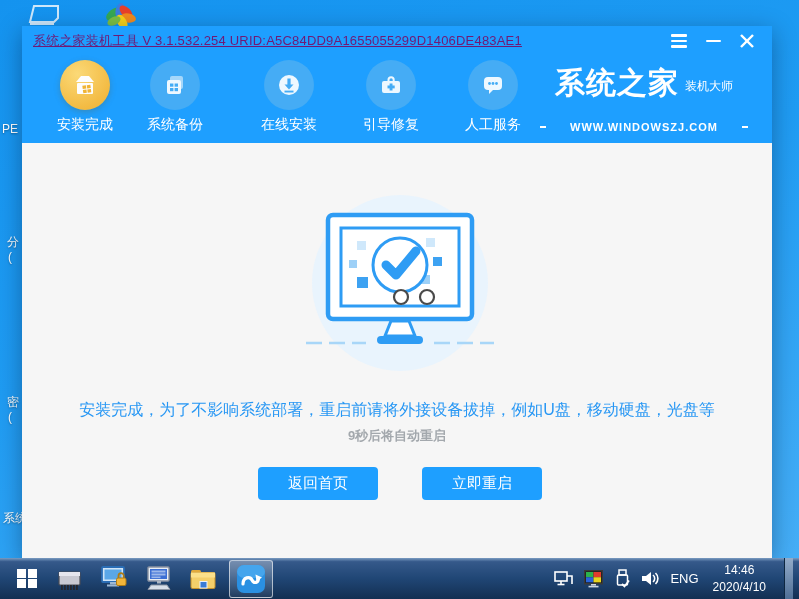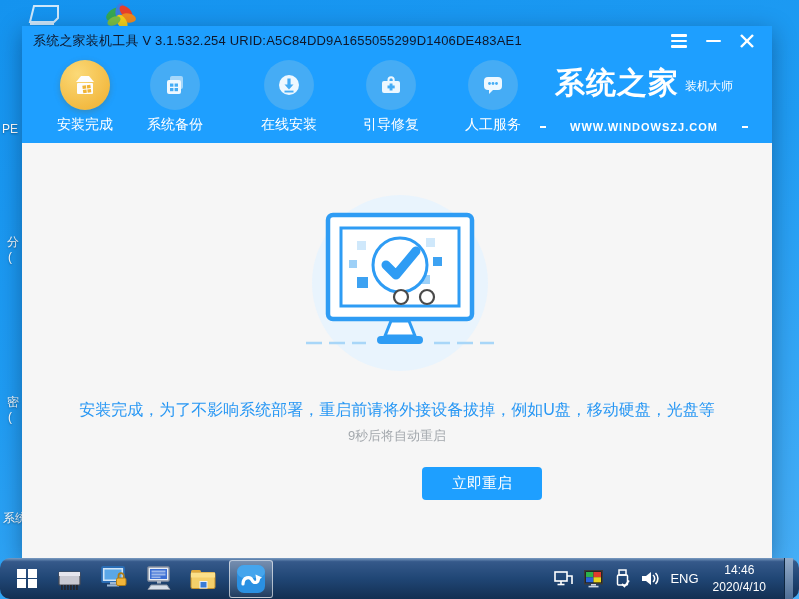--- a/index.html
+++ b/index.html
@@ -8,21 +8,21 @@
            background:linear-gradient(160deg,#1493ef 0%,#1f9cf3 45%,#49b0f7 100%); }
 
   
   .desk-icon { position:absolute; }
   .partial-label { position:absolute; color:#fff; font-size:12px; text-shadow:0 1px 2px rgba(0,0,0,.35); white-space:nowrap; }
 
   
   .win { position:absolute; left:22px; top:26px; width:750px; height:531px;
          box-shadow:0 6px 22px rgba(0,20,50,.38); }
   .titlebar { height:30px; background:#1E9FFF; display:flex; align-items:center; }
-  .title-text { color:#0f172a; font-size:13px; padding-left:11px; letter-spacing:.2px; }
+  .title-text { color:#701a75; font-size:13px; padding-left:11px; letter-spacing:.2px;text-decoration:underline; }
   .win-controls { margin-left:auto; display:flex; align-items:center; gap:8px; padding-right:12px; }
   .ctrl { width:26px; height:20px; display:flex; align-items:center; justify-content:center; cursor:pointer; }
   .ham { display:flex; flex-direction:column; gap:3px; }
   .ham i { display:block; width:16px; height:2.5px; background:#fff; border-radius:1px; }
   .minbar { width:15px; height:2.5px; background:#fff; border-radius:1px; }
 
   .navbar { height:87px; background:#1E9FFF; position:relative; }
   .nav-item { position:absolute; top:4px; width:72px; text-align:center; cursor:pointer; }
   .ni-0{left:27px} .ni-1{left:117px} .ni-2{left:231px} .ni-3{left:333px} .ni-4{left:435px}
   .nav-circle { width:50px; height:50px; border-radius:50%; margin:0 auto;
@@ -37,30 +37,30 @@
   .subbrand { font-size:12px; padding-bottom:4px; }
   .site-row { margin-top:22px; display:flex; align-items:center; justify-content:center; gap:24px; }
   .site-line { width:24px; height:2px; background:#fff; }
   .site { font-size:11px; font-weight:bold; letter-spacing:1px; }
 
   .content { height:488px; background:#f6f6f6; position:relative; }
   .illu-circle { position:absolute; left:290px; top:52px; width:176px; height:176px;
                  border-radius:50%; background:#e9f4fd; }
   .illu-svg { position:absolute; left:278px; top:62px; }
   .msg { position:absolute; top:257px; width:100%; text-align:center; color:#2797f4; font-size:16px; }
-  .countdown { position:absolute; top:284px; width:100%; text-align:center; color:#a3a8ad; font-size:13px; }
+  .countdown { position:absolute; top:284px; width:100%; text-align:center; color:#a3a8ad; font-size:13px;font-weight:bold; }
   .btn { position:absolute; top:324px; width:120px; height:33px; background:#1E9FFF; color:#fff;
          font-size:15px; border:none; border-radius:4px; display:flex; align-items:center;
          justify-content:center; cursor:pointer; font-family:inherit; }
   .btn-home{left:236px} .btn-restart{left:400px}
 
   
   .taskbar { position:absolute; left:0; top:558px; width:799px; height:41px;
              background:linear-gradient(180deg,#7b9cc2 0%,#35598a 9%,#204675 50%,#132f52 100%);
-             display:flex; align-items:center;border-radius:10px; }
+             display:flex; align-items:center; }
   .tb-btn { width:44px; height:38px; display:flex; align-items:center; justify-content:center; cursor:pointer; }
   .start { margin-left:5px; }
   .winlogo { display:grid; grid-template-columns:9px 9px; grid-template-rows:9px 9px; gap:1.5px; }
   .winlogo i { background:#fff; display:block; }
   .tb-active { border:1px solid rgba(255,255,255,.6); border-radius:3px; margin-left:4px;
                background:linear-gradient(rgba(255,255,255,.32),rgba(255,255,255,.06)); }
   .tray { margin-left:auto; display:flex; align-items:center; gap:10px; padding-right:6px; color:#fff; }
   .tray-icon { display:flex; align-items:center; cursor:pointer; }
   .lang { font-size:13px; cursor:pointer; }
   .clock { text-align:center; font-size:12px; line-height:1.35; cursor:pointer; padding:0 4px; }
@@ -212,20 +212,21 @@
         <circle cx="101" cy="92" r="7" fill="#fff" stroke="#4a4a4a" stroke-width="2.2"></circle>
         <circle cx="127" cy="92" r="7" fill="#fff" stroke="#4a4a4a" stroke-width="2.2"></circle>
         <polygon points="91,116 109,116 115,131 85,131" fill="#fff" stroke="#2e9cf4" stroke-width="3"></polygon>
         <rect x="77" y="131" width="46" height="8" rx="4" fill="#2e9cf4"></rect>
         <line x1="6" y1="138" x2="66" y2="138" stroke="#a8d6f8" stroke-width="2.5" stroke-dasharray="16 7"></line>
         <line x1="134" y1="138" x2="194" y2="138" stroke="#a8d6f8" stroke-width="2.5" stroke-dasharray="16 7"></line>
       </svg>
 
       <div class="msg">安装完成，为了不影响系统部署，重启前请将外接设备拔掉，例如U盘，移动硬盘，光盘等</div>
       <div class="countdown">9秒后将自动重启</div>
+      <button class="btn btn-home">返回首页</button>
       <button class="btn btn-restart">立即重启</button>
     </div>
   </div>
 
   <div class="taskbar">
     <div class="tb-btn start">
       <span class="winlogo">
           <i></i>
           <i></i>
           <i></i>

